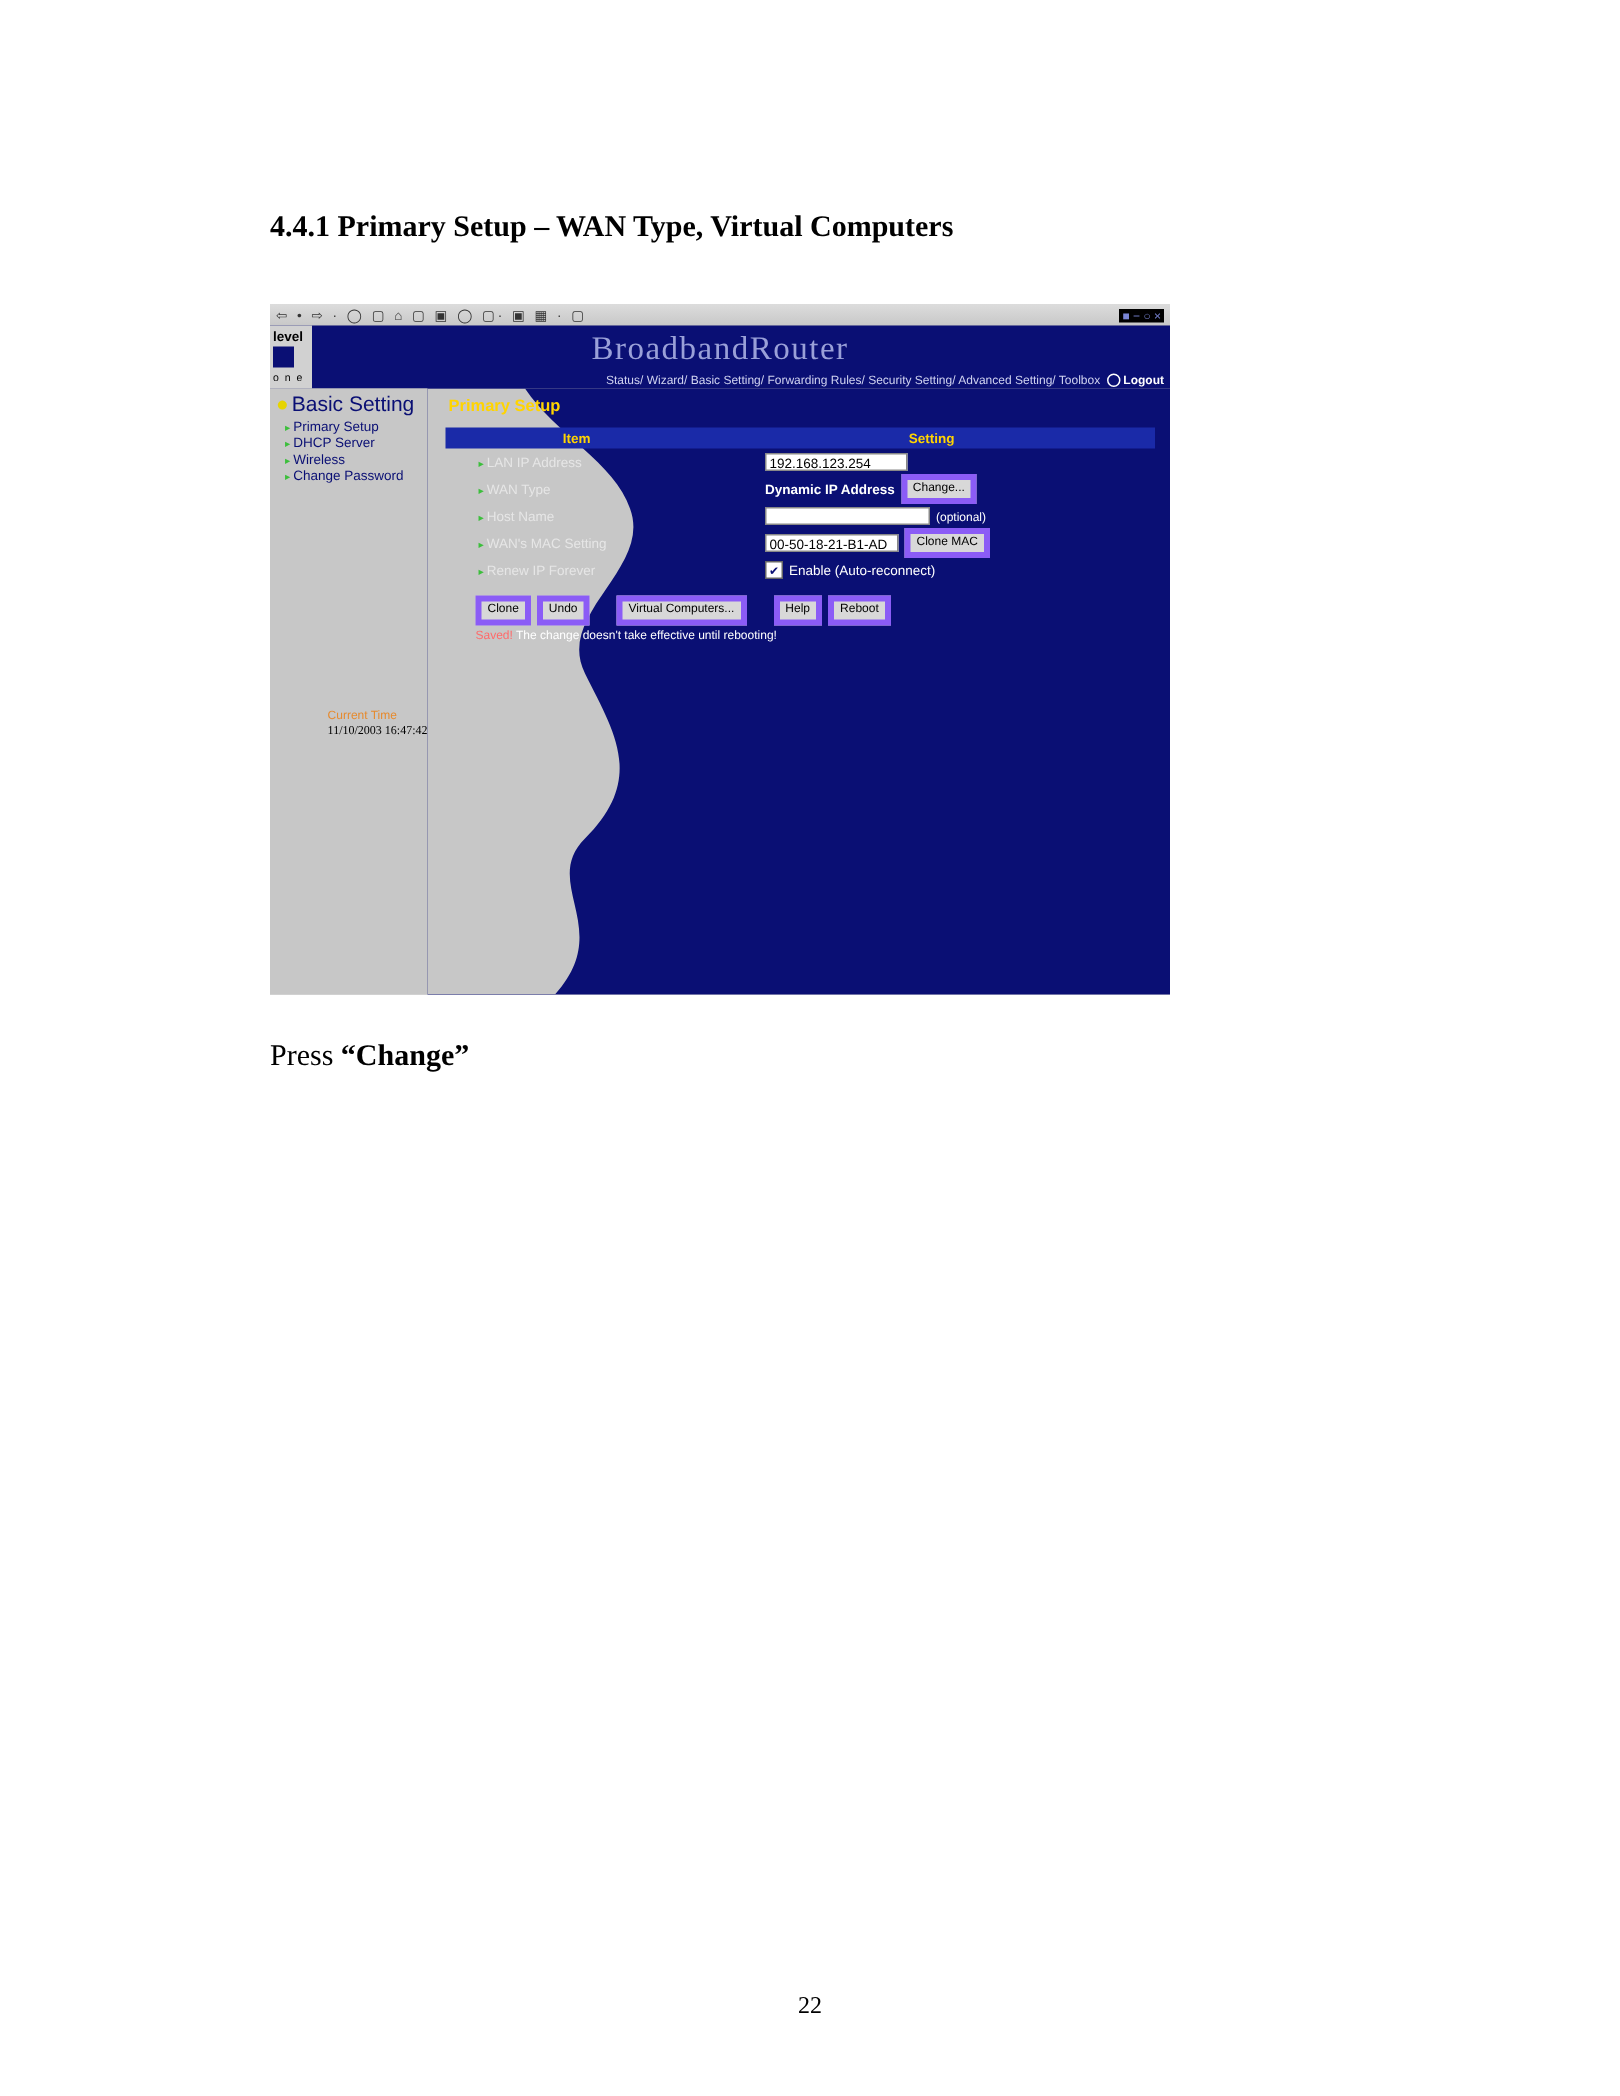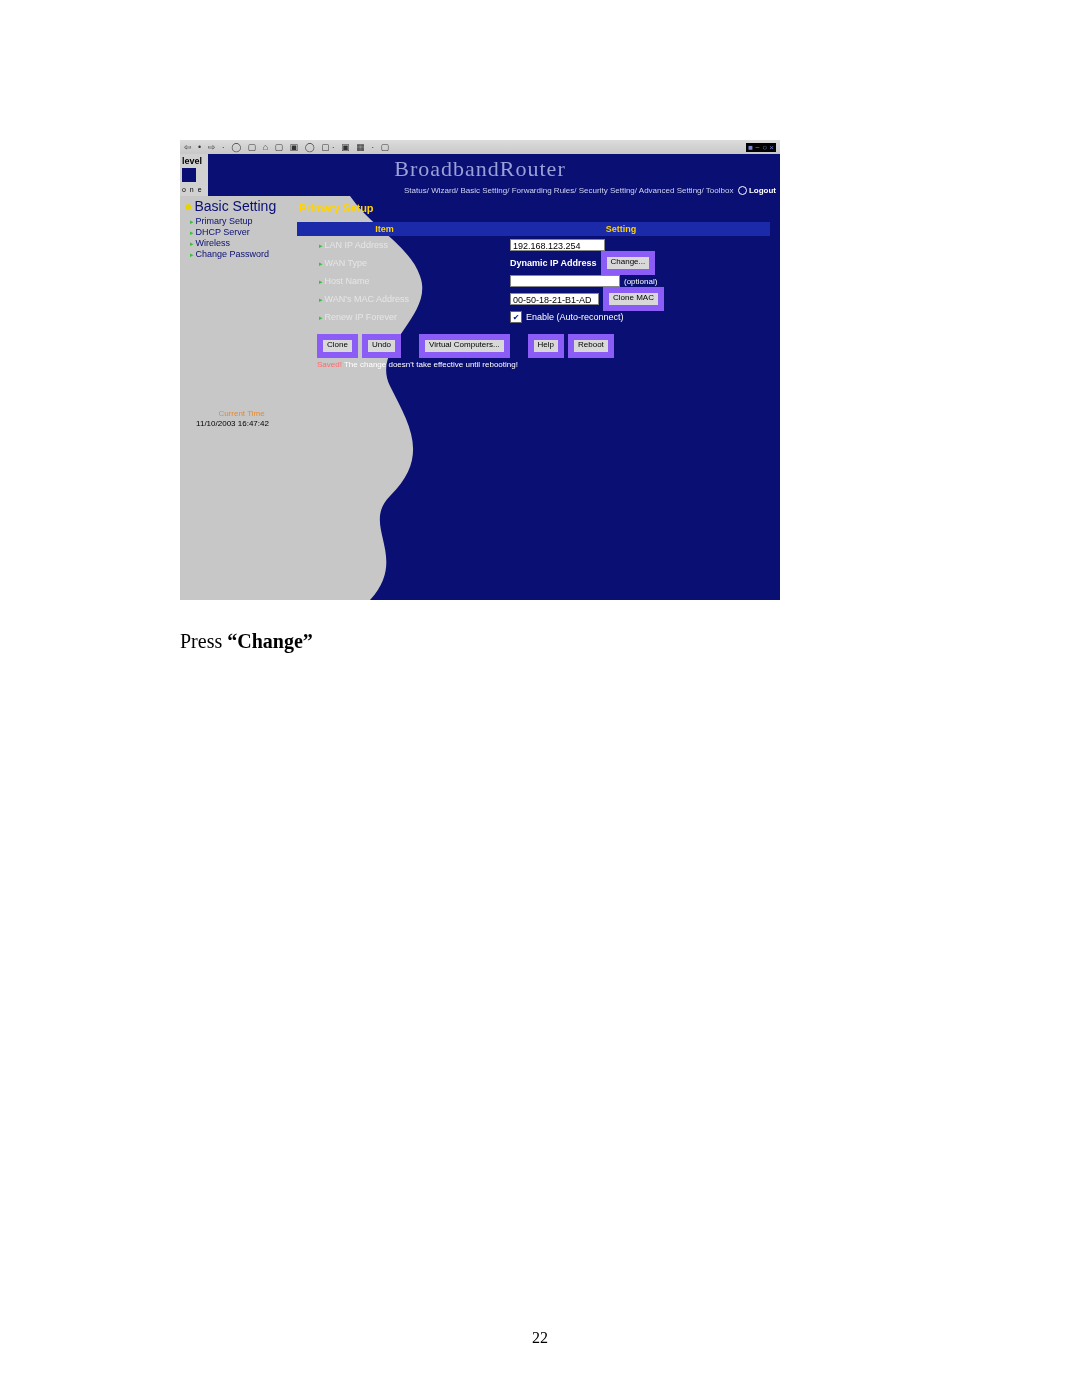--- a/index.html
+++ b/index.html
@@ -163,21 +163,22 @@
     text-align: center;
     margin-left: 18px;
   }
   .sidebar .time-value {
     color: #000;
     font-size: 8px;
     position: absolute;
     bottom: 172px;
     left: 0;
     right: 0;
-    text-align: center;
+    text-align: right;
+    font-family: Liberation Serif, serif;
   }
   .content {
     position: absolute;
     left: 105px;
     right: 0;
     top: 0;
     bottom: 0;
     background: #0a0f74;
     color: #fff;
     font-size: 9px;
@@ -248,21 +249,21 @@
     height: 12px;
     line-height: 12px;
     padding: 0 2px;
     border: 1px solid #888;
     box-sizing: border-box;
     min-width: 80px;
   }
   .btn {
     background: #d8d8d8;
     color: #000;
-    border: 6px solid #8b5cf6;
+    border: 4px solid #8b5cf6;
     font-size: 8px;
     height: 12px;
     line-height: 10px;
     padding: 0 4px;
     display: inline-block;
   }
   .checkbox {
     width: 10px;
     height: 10px;
     background: #fff;
@@ -308,20 +309,21 @@
     text-align: center;
     font-size: 16px;
     font-family: "Times New Roman", serif;
   }
 </style>
 </head>
 <body>
 
 <div class="page">
 
+  <div class="section-heading">4.4.1 Primary Setup – WAN Type, Virtual Computers</div>
 
   <div class="screenshot">
 
     <div class="toolbar">
       <span class="icons">⇦ • ⇨ · ◯ ▢ ⌂  ▢ ▣ ◯  ▢· ▣ ▦ · ▢</span>
       <span class="right">■  − ○ ×</span>
     </div>
 
     <div class="banner">
       <div class="logo-block">
@@ -386,21 +388,21 @@
 
           <div class="form-row">
             <div class="label"><span class="tri">▸</span><span>Host Name</span></div>
             <div class="setting-cell">
               <span class="textbox" style="width:110px;"></span>
               <span class="optional">(optional)</span>
             </div>
           </div>
 
           <div class="form-row">
-            <div class="label"><span class="tri">▸</span><span>WAN's MAC Address</span></div>
+            <div class="label"><span class="tri">▸</span><span>WAN's MAC Setting</span></div>
             <div class="setting-cell">
               <span class="textbox" style="width:89px;">00-50-18-21-B1-AD</span>
               <span class="btn">Clone MAC</span>
             </div>
           </div>
 
           <div class="form-row">
             <div class="label"><span class="tri">▸</span><span>Renew IP Forever</span></div>
             <div class="setting-cell">
               <span class="checkbox">✔</span>

